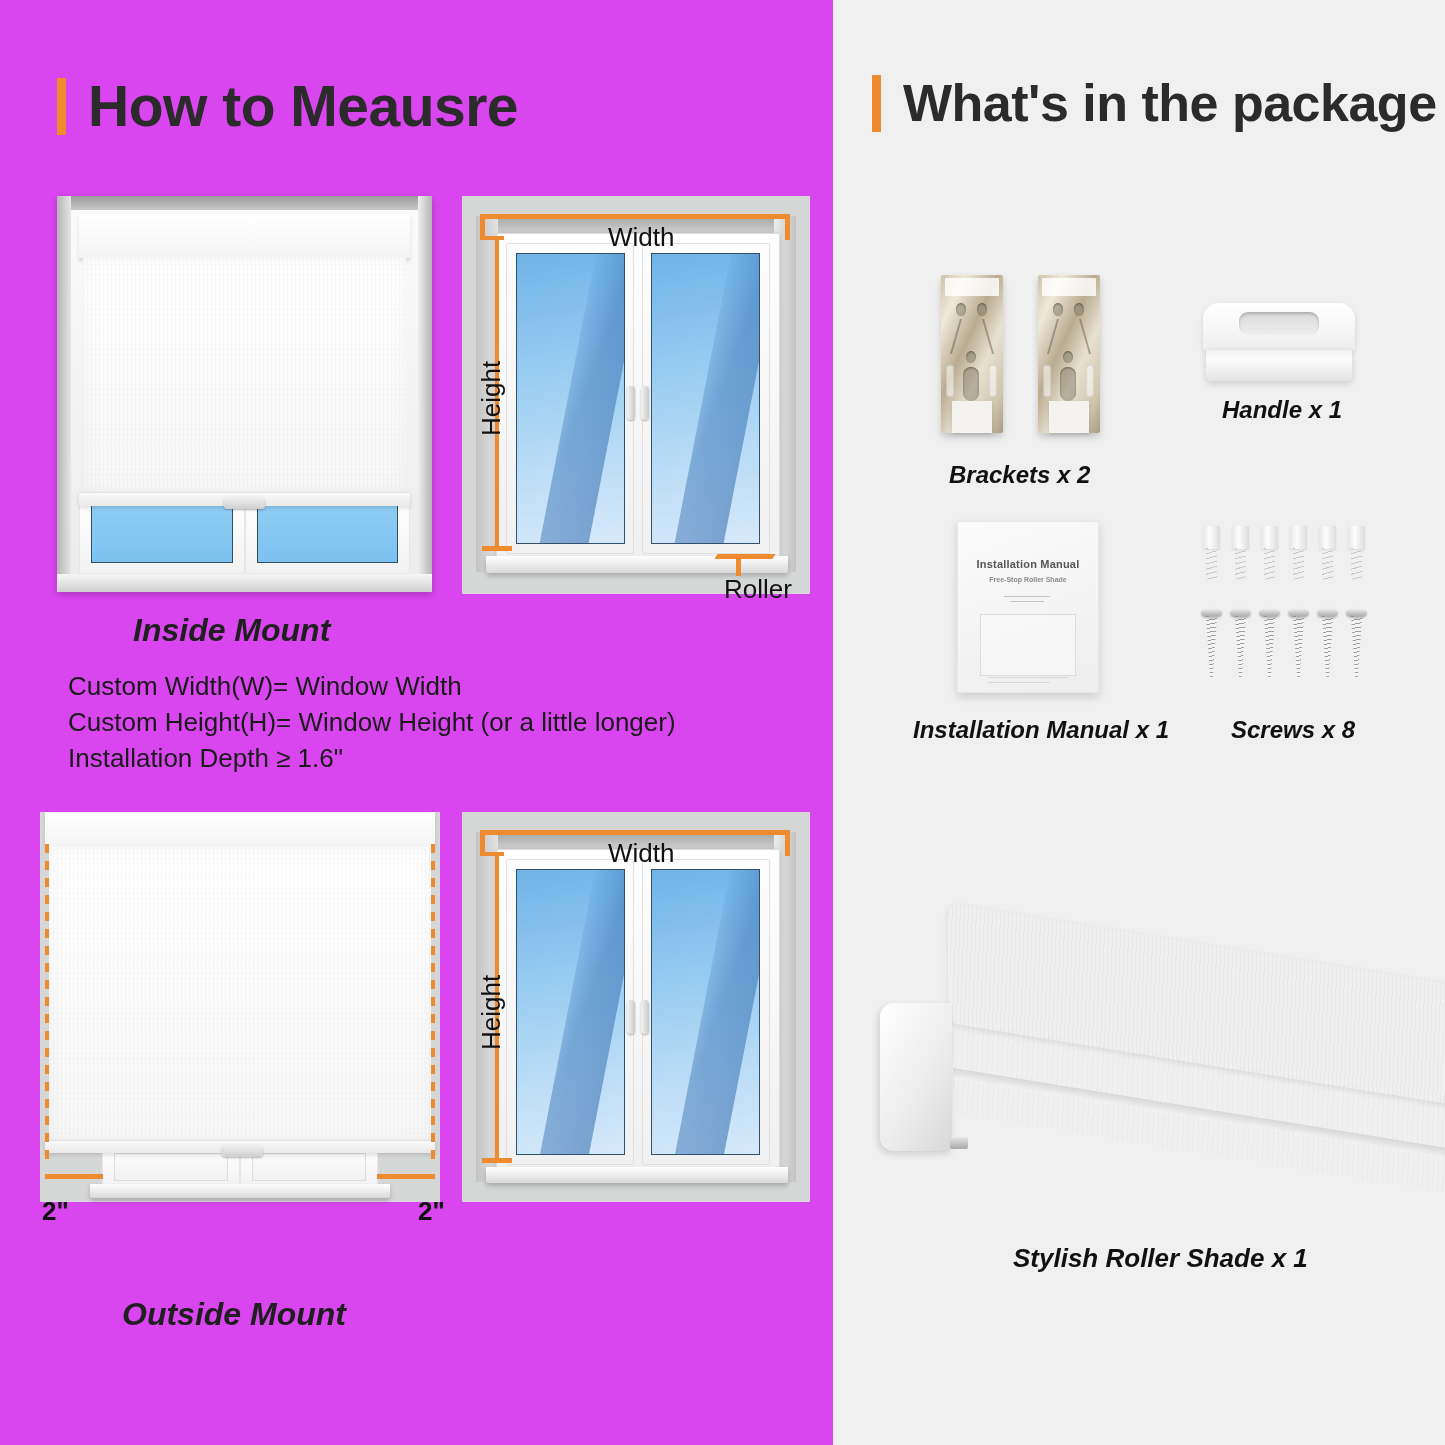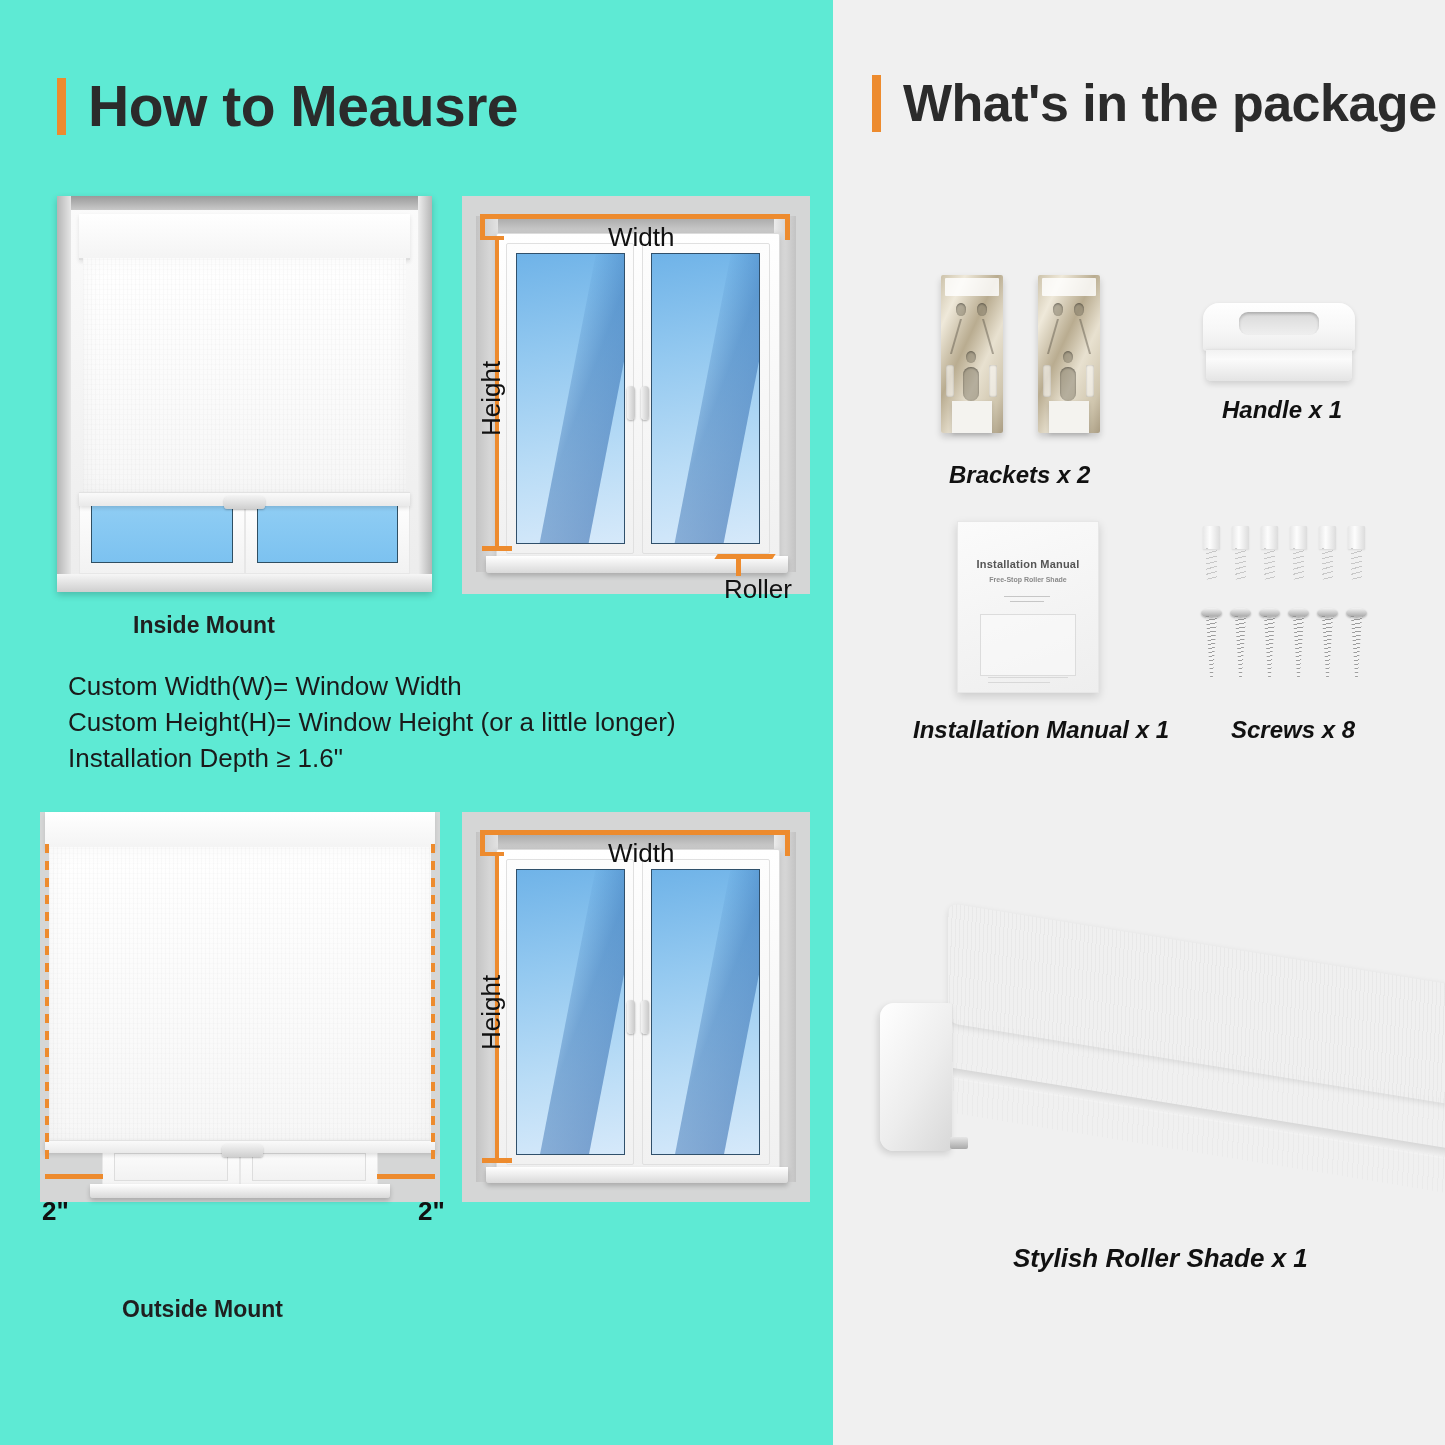--- a/index.html
+++ b/index.html
@@ -5,33 +5,33 @@
   html,body{margin:0;padding:0;}
   body{
     width:1445px;height:1445px;
     font-family:"Liberation Sans", sans-serif;
     background:#e8e8e8;
     overflow:hidden;
   }
   .page{position:relative;width:1445px;height:1445px;}
 
   
-  .panel-left{position:absolute;left:0;top:0;width:994px;height:1445px;background:#5eead4;}
+  .panel-left{position:absolute;left:0;top:0;width:994px;height:1445px;background:#d946ef;}
   .panel-right{position:absolute;left:833px;top:0;width:612px;height:1445px;background:#f0f0f0;}
 
   
   .heading{position:absolute;display:flex;align-items:center;}
   .heading .bar{width:9px;height:57px;background:#ED8B2E;margin-right:22px;flex:0 0 auto;}
   .heading .txt{font-size:57px;font-weight:bold;color:#2b2b2b;letter-spacing:-0.5px;white-space:nowrap;}
   #h-left{left:57px;top:73px;}
   #h-right{left:872px;top:73px;}
   #h-right .txt{font-size:52px;}
 
   
-  .sub-title{position:absolute;font-size:23px;font-weight:bold;color:#1f1f1f;white-space:nowrap;}
+  .sub-title{position:absolute;font-size:32px;font-weight:bold;color:#1f1f1f;white-space:nowrap;font-style:italic;}
   .spec-line{position:absolute;font-size:26px;color:#1a1a1a;white-space:nowrap;}
   .pkg-label{position:absolute;font-size:24px;font-weight:bold;font-style:italic;color:#111;white-space:nowrap;}
   .dim-label{position:absolute;font-size:26px;color:#111;white-space:nowrap;}
   .dim-label.vert{transform:rotate(-90deg);transform-origin:left top;}
   .tick-label{position:absolute;font-size:26px;font-weight:bold;color:#111;}
 
   
   .shade-scene{position:absolute;}
   .wall{position:absolute;inset:0;background:#d5d6d6;}
   

